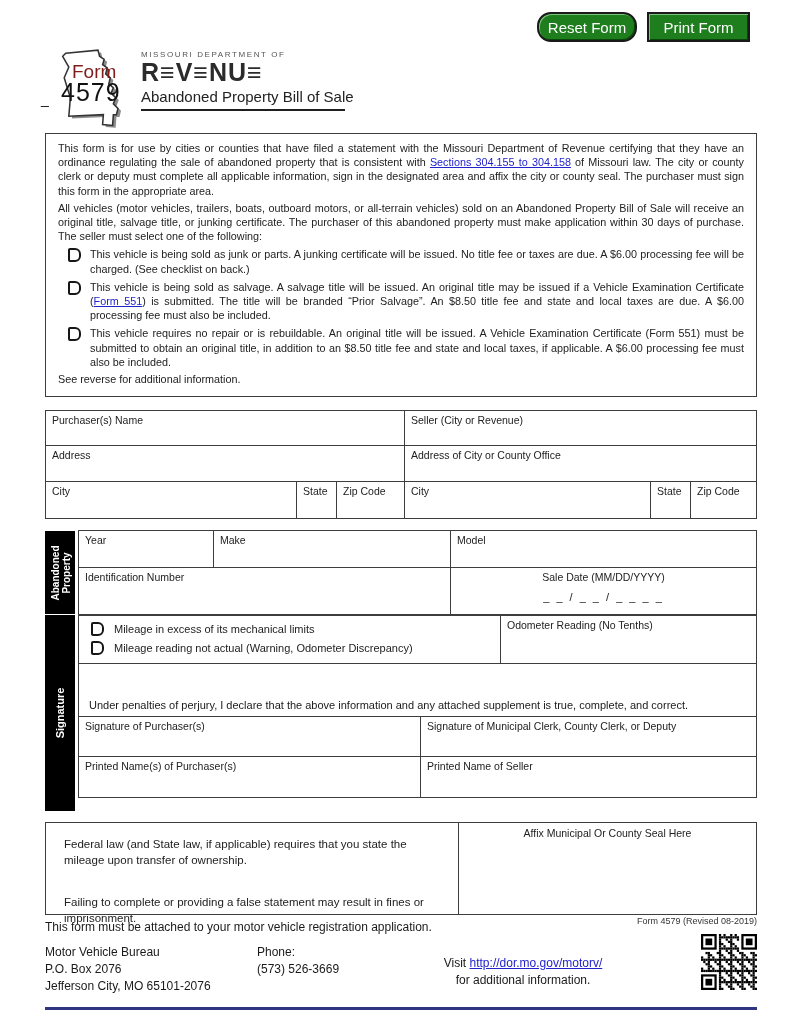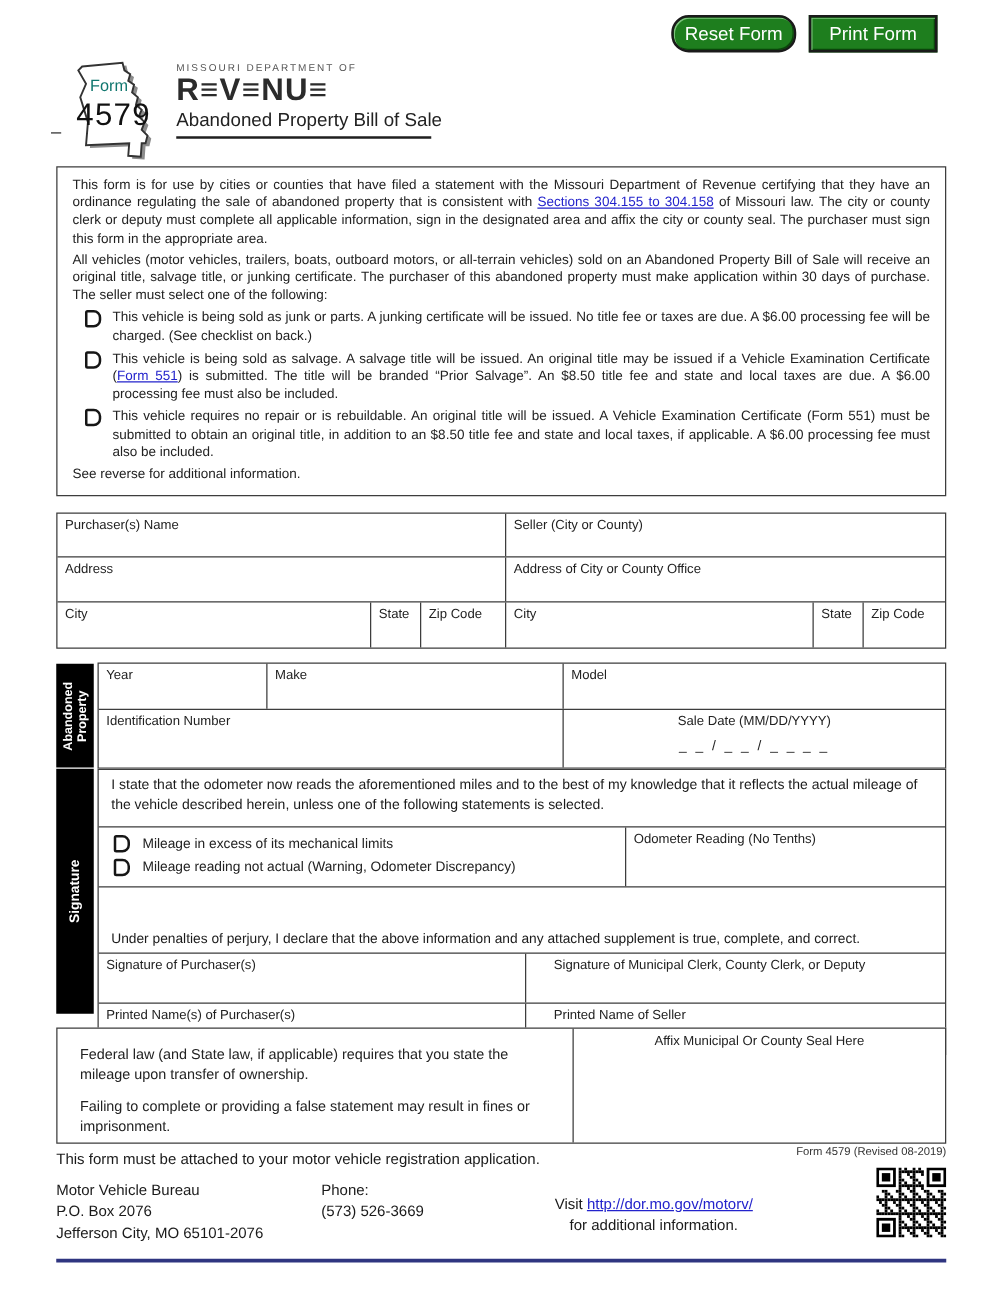--- a/index.html
+++ b/index.html
@@ -13,21 +13,21 @@
     position:absolute; top:12px; height:30px; background:#1e7e1e; color:#fff;
     border:2px solid #1a1a1a; box-shadow: inset 1px 1px 0 #7cc27c, inset -1px -1px 0 #0b450b;
     font-size:15px; font-family:"Liberation Sans",sans-serif;
     display:flex; align-items:center; justify-content:center; cursor:pointer;
   }
   .btn-reset { left:537px; width:100px;border-radius:14px; }
   .btn-print { left:647px; width:103px; }
 
   
   .logo-wrap { position:absolute; left:48px; top:44px; width:100px; height:86px; }
-  .logo-form  { position:absolute; left:24px; top:17px; font-size:13px; color:#0f766e; }
+  .logo-form  { position:absolute; left:24px; top:17px; font-size:19px; color:#7f1d1d; }
   .logo-num   { position:absolute; left:13px; top:34px; font-size:25px; letter-spacing:1px; color:#111; }
   .logo-dash  { position:absolute; left:-7px; top:47px; font-size:14px; color:#111; }
   .brand { position:absolute; left:141px; top:50px; width:320px; }
   .brand-dept { font-size:8px; letter-spacing:1.6px; color:#555; }
   .brand-rev  { font-size:25px; font-weight:bold; letter-spacing:1px; color:#2b2b2b; line-height:26px; }
   .brand-title{ font-size:15px; color:#222; margin-top:3px; }
   .brand-rule { margin-top:4px; width:204px; height:2px; background:#1f1f1f; }
 
   
   .intro-box {
@@ -75,28 +75,28 @@
 
   
   .sig { left:78px; top:615px; width:679px; }
   .sig .r-state { height:46px; padding:5px 10px; font-size:11.2px; line-height:15.5px; border-bottom:1.5px solid #3d3d3d; }
   .sig .r-mil { height:48px; }
   .sig .mil-left { width:422px; padding:5px 8px 0 12px; }
   .sig .mil-right { flex:1; }
   .mil-line { display:flex; align-items:center; margin-bottom:5px; font-size:11px; }
   .mil-line .opt-box { margin:0 10px 0 0; }
   .sig .r-perjury { height:22px; padding:4px 10px; font-size:11px; border-bottom:1.5px solid #3d3d3d;margin-top:31px; }
-  .sig .r-names { height:40px;gap:16px; }
+  .sig .r-names { height:40px; }
   .sig .c-left { width:342px; }
   .sig .c-right { flex:1; }
 
   
   .fed { left:45px; top:822px; width:712px; height:93px; }
   .fed .fed-left { width:413px; padding:13px 18px; font-size:11.5px; line-height:16px; }
-  .fed .fed-left p + p { margin-top:10px; }
+  .fed .fed-left p + p { margin-top:26px; }
   .fed .fed-right { flex:1; padding:4px 8px; font-size:10.5px;text-align:center; }
   .fed .trow { height:100%; border-bottom:none; }
 
   
   .attach-note { position:absolute; left:45px; top:920px; font-size:12px; color:#1a1a1a; }
   .revision { position:absolute; top:916px; right:43px; font-size:9px; color:#333; }
   .addr { position:absolute; left:45px; top:944px; font-size:12px; line-height:17px; }
   .phone { position:absolute; left:257px; top:944px; font-size:12px; line-height:17px; }
   .visit { position:absolute; left:428px; top:955px; width:190px; text-align:center; font-size:12px; line-height:17px; }
   .qr { position:absolute; left:701px; top:934px; width:56px; height:56px; }
@@ -144,21 +144,21 @@
     <div class="opt">
       <span class="opt-box"></span>
       <span class="opt-text">This vehicle requires no repair or is rebuildable. An original title will be issued. A Vehicle Examination Certificate (Form 551) must be submitted to obtain an original title, in addition to an $8.50 title fee and state and local taxes, if applicable. A $6.00 processing fee must also be included.</span>
     </div>
     <div class="see-reverse">See reverse for additional information.</div>
   </div>
 
   <div class="tbl parties">
     <div class="trow r1">
       <div class="cell fill-area" style="width:359px;">Purchaser(s) Name</div>
-      <div class="cell fill-area" style="flex:1;">Seller (City or County)</div>
+      <div class="cell fill-area" style="flex:1;">Seller (City or Revenue)</div>
     </div>
     <div class="trow r2">
       <div class="cell fill-area" style="width:359px;">Address</div>
       <div class="cell fill-area" style="flex:1;">Address of City or County Office</div>
     </div>
     <div class="trow r3">
       <div class="cell fill-area" style="width:251px;">City</div>
       <div class="cell fill-area" style="width:40px;">State</div>
       <div class="cell fill-area" style="width:68px;">Zip Code</div>
       <div class="cell fill-area" style="width:246px;">City</div>
@@ -185,21 +185,20 @@
         <div>Sale Date (MM/DD/YYYY)</div>
         <div class="ap-blanks">_ _ / _ _ / _ _ _ _</div>
       </div>
     </div>
   </div>
 
   <div class="vlabel vlabel-sig">
     <div class="rot">Signature</div>
   </div>
   <div class="tbl sig">
-    <div class="r-state">I state that the odometer now reads the aforementioned miles and to the best of my knowledge that it reflects the actual mileage of the vehicle described herein, unless one of the following statements is selected.</div>
     <div class="trow r-mil">
       <div class="cell mil-left" style="padding-top:6px;">
         <div class="mil-line">
           <span class="opt-box"></span>
           <span>Mileage in excess of its mechanical limits</span>
         </div>
         <div class="mil-line">
           <span class="opt-box"></span>
           <span>Mileage reading not actual (Warning, Odometer Discrepancy)</span>
         </div>

